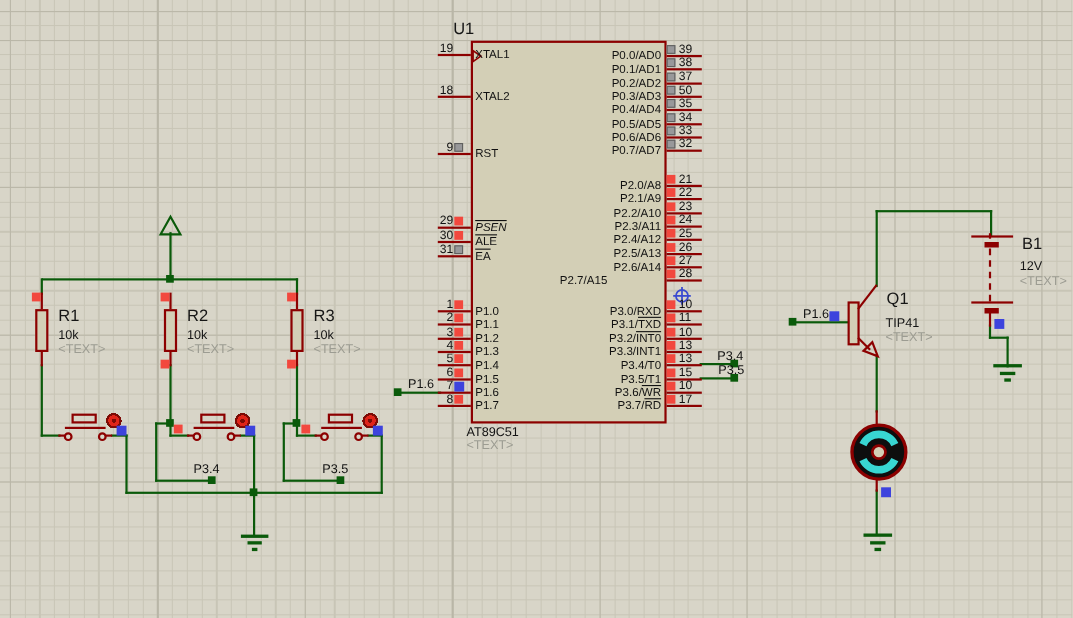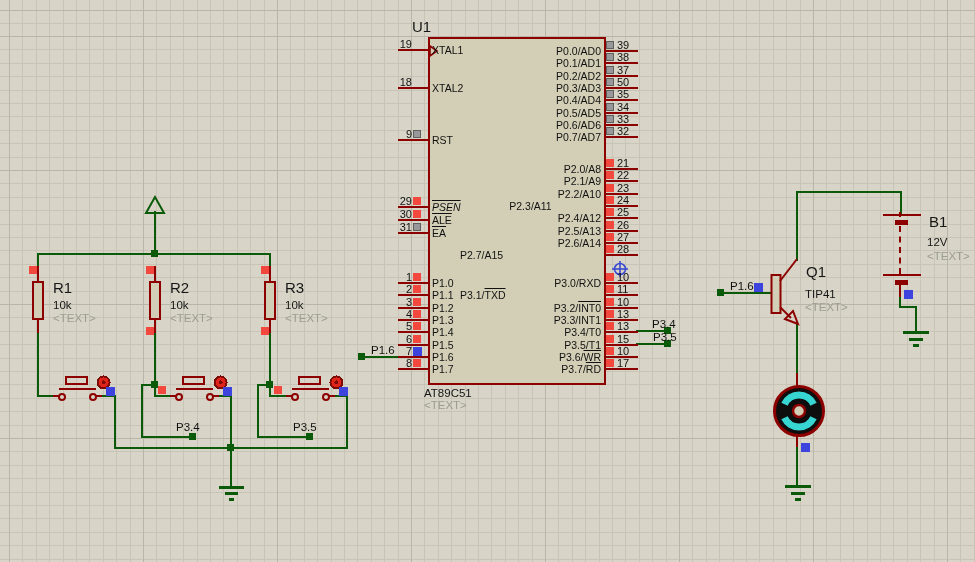--- a/index.html
+++ b/index.html
@@ -281,45 +281,45 @@
     <div class="sqr" style="left: 606px; top: 171px;"></div>
     <div class="num" style="left: 617px; top: 170px; width: 20px;">22</div>
     <div class="pin-name" style="left: 460px; top: 175px; width: 141px; text-align: right;"><span>P2.1/A9</span></div>
     <div class="p" style="left: 606px; top: 193px; width: 32px; height: 2px;"></div>
     <div class="sqr" style="left: 606px; top: 184px;"></div>
     <div class="num" style="left: 617px; top: 183px; width: 20px;">23</div>
     <div class="pin-name" style="left: 460px; top: 188px; width: 141px; text-align: right;"><span>P2.2/A10</span></div>
     <div class="p" style="left: 606px; top: 205px; width: 32px; height: 2px;"></div>
     <div class="sqr" style="left: 606px; top: 196px;"></div>
     <div class="num" style="left: 617px; top: 195px; width: 20px;">24</div>
-    <div class="pin-name" style="left: 460px; top: 200px; width: 141px; text-align: center;"><span>P2.3/A11</span></div>
+    <div class="pin-name" style="left: 460px; top: 200px; width: 141px; text-align: right;"><span>P2.3/A11</span></div>
     <div class="p" style="left: 606px; top: 217px; width: 32px; height: 2px;"></div>
     <div class="sqr" style="left: 606px; top: 208px;"></div>
     <div class="num" style="left: 617px; top: 207px; width: 20px;">25</div>
     <div class="pin-name" style="left: 460px; top: 212px; width: 141px; text-align: right;"><span>P2.4/A12</span></div>
     <div class="p" style="left: 606px; top: 230px; width: 32px; height: 2px;"></div>
     <div class="sqr" style="left: 606px; top: 221px;"></div>
     <div class="num" style="left: 617px; top: 220px; width: 20px;">26</div>
     <div class="pin-name" style="left: 460px; top: 225px; width: 141px; text-align: right;"><span>P2.5/A13</span></div>
     <div class="p" style="left: 606px; top: 242px; width: 32px; height: 2px;"></div>
     <div class="sqr" style="left: 606px; top: 233px;"></div>
     <div class="num" style="left: 617px; top: 232px; width: 20px;">27</div>
     <div class="pin-name" style="left: 460px; top: 237px; width: 141px; text-align: right;"><span>P2.6/A14</span></div>
     <div class="p" style="left: 606px; top: 254px; width: 32px; height: 2px;"></div>
     <div class="sqr" style="left: 606px; top: 245px;"></div>
     <div class="num" style="left: 617px; top: 244px; width: 20px;">28</div>
-    <div class="pin-name" style="left: 460px; top: 249px; width: 141px; text-align: left;"><span>P2.7/A15</span></div>
+    <div class="pin-name" style="left: 460px; top: 249px; width: 141px; text-align: center;"><span>P2.7/A15</span></div>
     <div class="p" style="left: 606px; top: 282px; width: 32px; height: 2px;"></div>
     <div class="sqr" style="left: 606px; top: 273px;"></div>
     <div class="num" style="left: 617px; top: 272px; width: 20px;">10</div>
     <div class="pin-name" style="left: 460px; top: 277px; width: 141px; text-align: right;"><span>P3.0/RXD</span></div>
     <div class="p" style="left: 606px; top: 294px; width: 32px; height: 2px;"></div>
     <div class="sqr" style="left: 606px; top: 285px;"></div>
     <div class="num" style="left: 617px; top: 284px; width: 20px;">11</div>
-    <div class="pin-name" style="left: 460px; top: 289px; width: 141px; "><span>P3.1/</span><span class="ol">TXD</span></div>
+    <div class="pin-name" style="left: 460px; top: 289px; width: 141px; text-align: right;"><span>P3.1/</span><span class="ol">TXD</span></div>
     <div class="p" style="left: 606px; top: 307px; width: 32px; height: 2px;"></div>
     <div class="sqr" style="left: 606px; top: 298px;"></div>
     <div class="num" style="left: 617px; top: 297px; width: 20px;">10</div>
     <div class="pin-name" style="left: 460px; top: 302px; width: 141px; text-align: right;"><span>P3.2/</span><span class="ol">INT0</span></div>
     <div class="p" style="left: 606px; top: 319px; width: 32px; height: 2px;"></div>
     <div class="sqr" style="left: 606px; top: 310px;"></div>
     <div class="num" style="left: 617px; top: 309px; width: 20px;">13</div>
     <div class="pin-name" style="left: 460px; top: 314px; width: 141px; text-align: right;"><span>P3.3/INT1</span></div>
     <div class="p" style="left: 606px; top: 331px; width: 32px; height: 2px;"></div>
     <div class="sqr" style="left: 606px; top: 322px;"></div>

